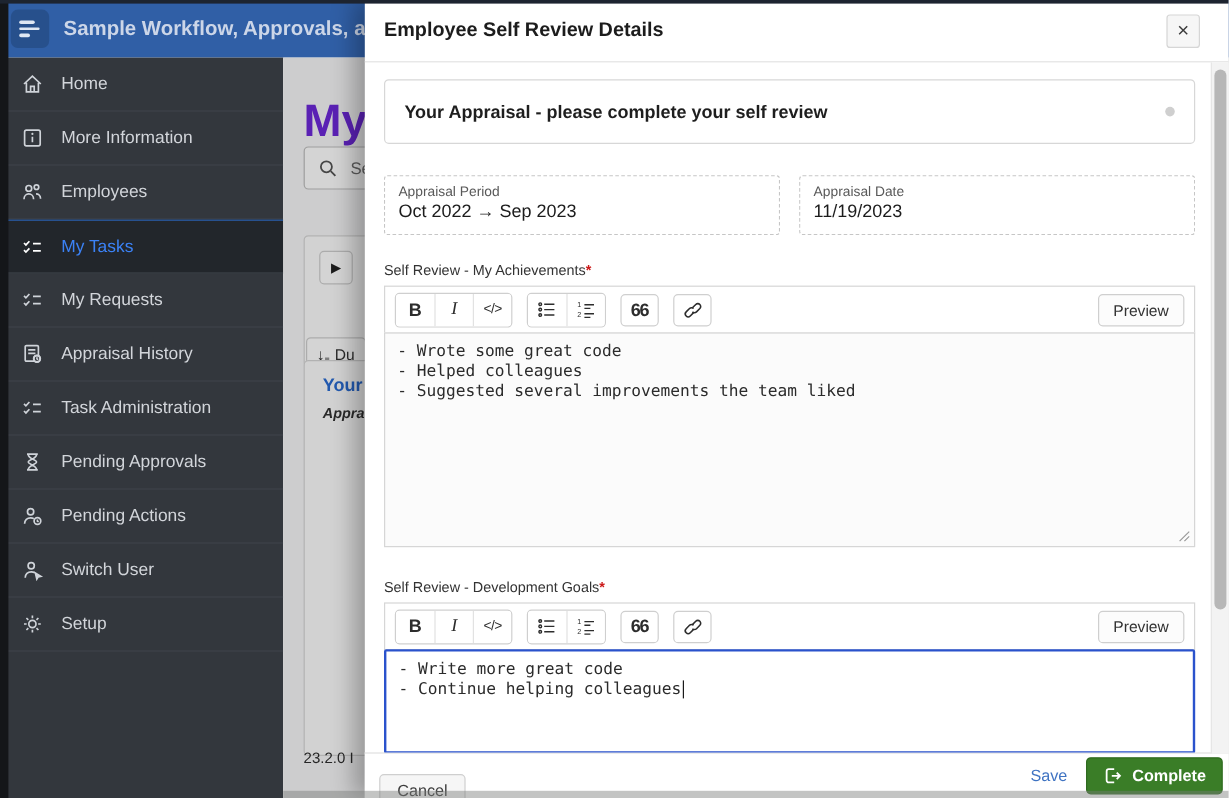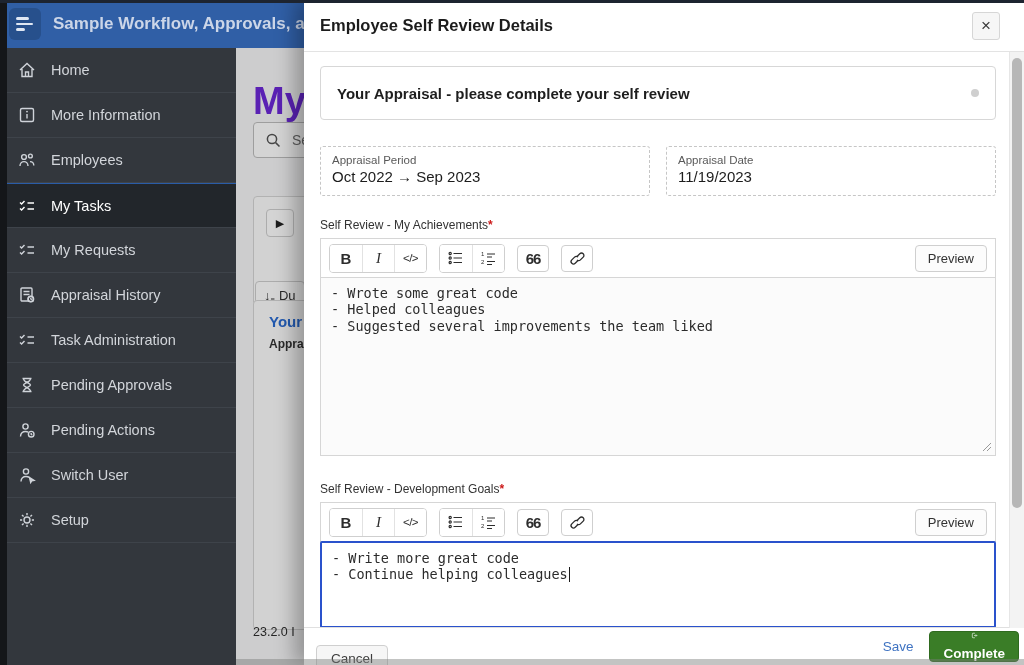--- a/index.html
+++ b/index.html
@@ -19,39 +19,39 @@
   .menu-btn span { display:block; height:2.5px; border-radius:2px; background:#dfe7f3; }
   .menu-btn .b1{width:13px;} .menu-btn .b2{width:17px;} .menu-btn .b3{width:9px;}
   .appbar-title { margin-left:12px; color:#ccd6e8; font-size:17px; font-weight:700; white-space:nowrap; }
 
   
   .sidebar { position:absolute; left:0; top:48px; width:236px; height:617px; background:#33373d; z-index:5; }
   .side-item { height:45px; display:flex; align-items:center; gap:14px; padding-left:17px;
                border-bottom:1px solid #3e434a; cursor:pointer; color:#d2d5da; font-size:14.5px; }
   .side-item svg { flex:0 0 auto; }
   .side-item.active { background:#22262b; border-left:3px solid #4a84d8; padding-left:14px;
-                      border-top:1px solid #2a5ca8; color:#ffffff; }
+                      border-top:1px solid #2a5ca8; color:#3b82f6; }
 
   
   .content { position:absolute; left:236px; top:48px; width:788px; height:617px; background:#f7f7f8; z-index:6; }
   .pg-title { position:absolute; left:17px; top:20px; font-size:38px; font-weight:700; color:#6d28d9;margin-top:12px; }
   .searchbox { position:absolute; left:17px; top:74px; width:320px; height:36px; background:#fff;
                border:1px solid #bfbfbf; border-radius:4px; display:flex; align-items:center; padding-left:11px; gap:10px; }
   .searchbox .ph { color:#6f6f6f; font-size:14px; }
   .bg-card1 { position:absolute; left:17px; top:148px; width:320px; height:110px; background:#fdfdfd;
               border:1px solid #d7d7d7; border-radius:4px; }
   .expander { position:absolute; left:12px; top:12px; width:28px; height:28px; border:1px solid #cfcfcf;
               border-radius:4px; background:#fff; color:#222; font-size:11px; display:flex; align-items:center; justify-content:center; }
   .exp-label { position:absolute; left:50px; top:17px; font-weight:700; font-size:16px; color:#1f1f1f; }
   .sort-btn { position:absolute; left:19px; top:233px; height:28px; border:1px solid #cfcfcf; border-radius:4px;
               background:#fff; color:#333; font-size:13px; display:flex; align-items:center; padding:0 8px; gap:4px; }
   .bg-card2 { position:absolute; left:17px; top:252px; width:320px; height:330px; background:#fdfdfd;
               border:1px solid #d7d7d7; border-radius:4px; }
   .bg-card2 .t  { position:absolute; left:15px; top:12px; color:#2a6bd2; font-weight:700; font-size:15px; }
-  .bg-card2 .st { position:absolute; left:15px; top:36px; color:#333; font-weight:700; font-size:12px; }
+  .bg-card2 .st { position:absolute; left:15px; top:36px; color:#333; font-weight:700; font-size:12px;font-style:italic; }
   .version { position:absolute; left:17px; top:577px; font-size:12.5px; color:#2e2e2e; }
   .dim { position:absolute; left:236px; top:48px; width:788px; height:617px; background:rgba(0,0,0,0.17); z-index:10; }
 
   
   .drawer { position:absolute; left:304px; top:0; width:720px; height:665px; background:#fff; z-index:20;
             box-shadow:-10px 0 18px rgba(0,0,0,0.28); display:flex; flex-direction:column; }
   .drawer-head { height:52px; flex:0 0 auto; display:flex; align-items:center; padding:0 16px;
                  border-bottom:1px solid #e3e3e3; }
   .drawer-title { font-size:16.5px; font-weight:700; color:#1c1c1c; }
   .close-btn { margin-left:auto; margin-right:8px; width:28px; height:28px; background:#f6f6f6;
@@ -94,21 +94,21 @@
   .area-2 { height:87px; border:2px solid #2a52cc; border-radius:2px; background:#fff; margin-top:-1px; }
   .resize-handle { position:absolute; right:3px; bottom:3px; width:10px; height:10px; }
   .caret { display:inline-block; width:1.5px; height:15px; background:#1a1a1a; vertical-align:text-bottom; margin-left:1px; }
 
   .drawer-foot { flex:0 0 auto; height:38px; border-top:1px solid #e0e0e0; display:flex; align-items:center;
                  padding:0 5px 0 12px; background:#fff; }
   .cancel-btn { height:27px; padding:0 14px; background:#f6f6f6; border:1px solid #cfcfcf; border-radius:4px;
                 font-size:13.5px; color:#3c3c3c; cursor:pointer;margin-top:23px; }
   .save-link { margin-left:auto; color:#3f73c2; font-size:13.5px; cursor:pointer; padding:0 16px; }
   .complete-btn { height:31px; padding:0 13px; background:#3a7d27; border:1px solid #2f6a1f; border-radius:4px;
-                  color:#fff; font-size:13.5px; font-weight:700; display:flex; align-items:center; gap:7px; cursor:pointer;flex-direction:column; }
+                  color:#fff; font-size:13.5px; font-weight:700; display:flex; align-items:center; gap:7px; cursor:pointer; }
 
   
   .v-track { position:absolute; right:0; top:52px; width:15px; height:576px; background:#f3f3f3;
              border-left:1px solid #e6e6e6; z-index:30; }
   .v-thumb { position:absolute; right:2px; top:6px; width:10px; height:450px; background:#b7b7b7; border-radius:6px; }
 
   
   .h-scroll { position:absolute; left:236px; bottom:0; width:788px; height:6px;
               background:rgba(122,124,122,0.45); z-index:60; }
 </style>

